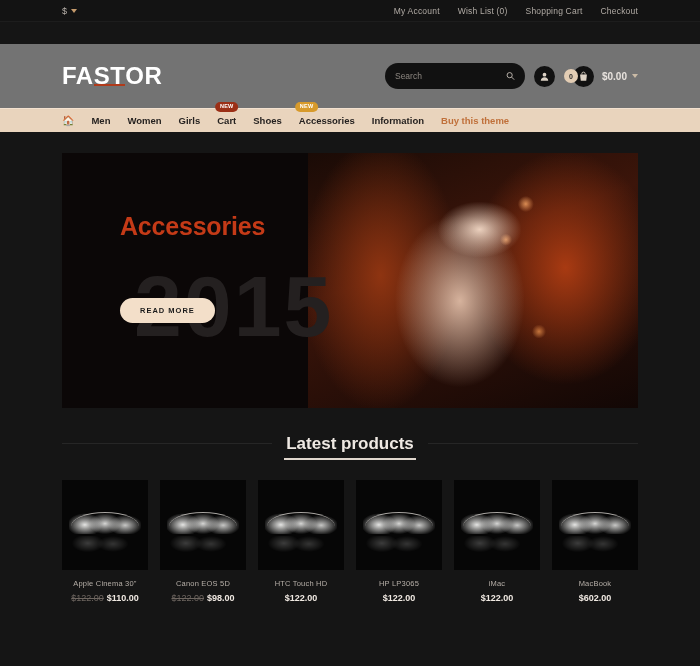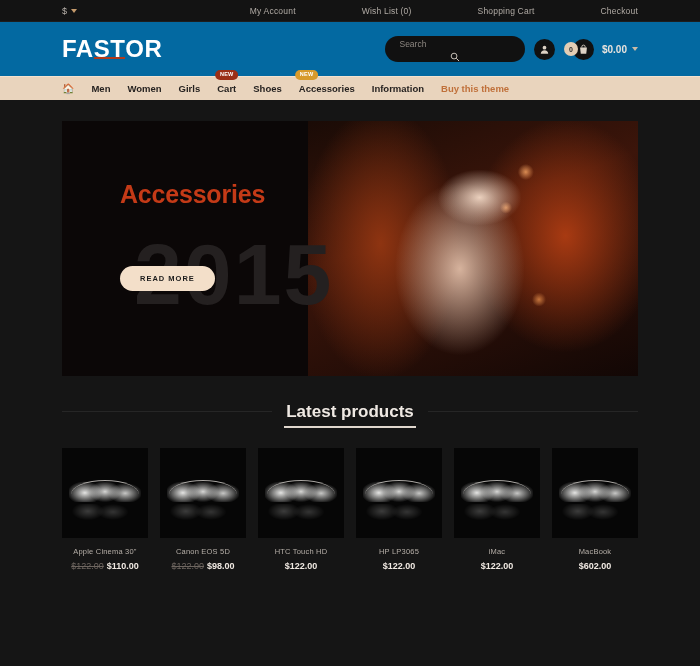--- a/index.html
+++ b/index.html
@@ -22,41 +22,41 @@
   .currency { display: flex; align-items: center; gap: 4px; cursor: pointer; }
   .currency-symbol { color: #b9b2ab; font-size: 9px; }
   .caret-down {
     width: 0; height: 0;
     border-left: 3px solid transparent;
     border-right: 3px solid transparent;
     border-top: 4px solid #c49a6c;
   }
   .topbar-links { margin-left: auto; display: flex; align-items: center; gap: 18px; }
   .topbar-links a {
-    color: #b0aaa4; font-size: 8.5px; text-decoration: none; letter-spacing: .2px; margin-left: 48px;
+    color: #b0aaa4; font-size: 8.5px; text-decoration: none; letter-spacing: .2px;
   }
 
   
   .header {
-    height: 54px; background: #0369a1;
+    height: 64px; background: #737373;
     display: flex; align-items: center;
     padding: 0 62px;
+    margin-top: 22px;
   }
   .logo { font-size: 24px; font-weight: bold; letter-spacing: .5px; color: #ffffff; position: relative; }
   .logo .mid { position: relative; }
   .logo .mid::after {
     content: ""; position: absolute; left: 0; right: 0; bottom: 3px;
     height: 2px; background: #b03a1a;
   }
   .header-right { margin-left: auto; display: flex; align-items: center; gap: 9px; }
   .search-box {
     width: 140px; height: 26px; background: #111111;
     border-radius: 13px; display: flex; align-items: center;
     padding: 0 10px;
-    flex-direction: column;
   }
   .search-box input {
     flex: 1; background: transparent; border: none; outline: none;
     color: #b8b2ac; font-size: 8.5px; font-family: "Liberation Sans", sans-serif;
   }
   .search-box input::placeholder { color: #8d8781; }
   .icon-btn {
     width: 21px; height: 21px; border-radius: 50%;
     background: #111111; display: flex; align-items: center; justify-content: center;
     color: #d9cdc0; cursor: pointer; position: relative;

